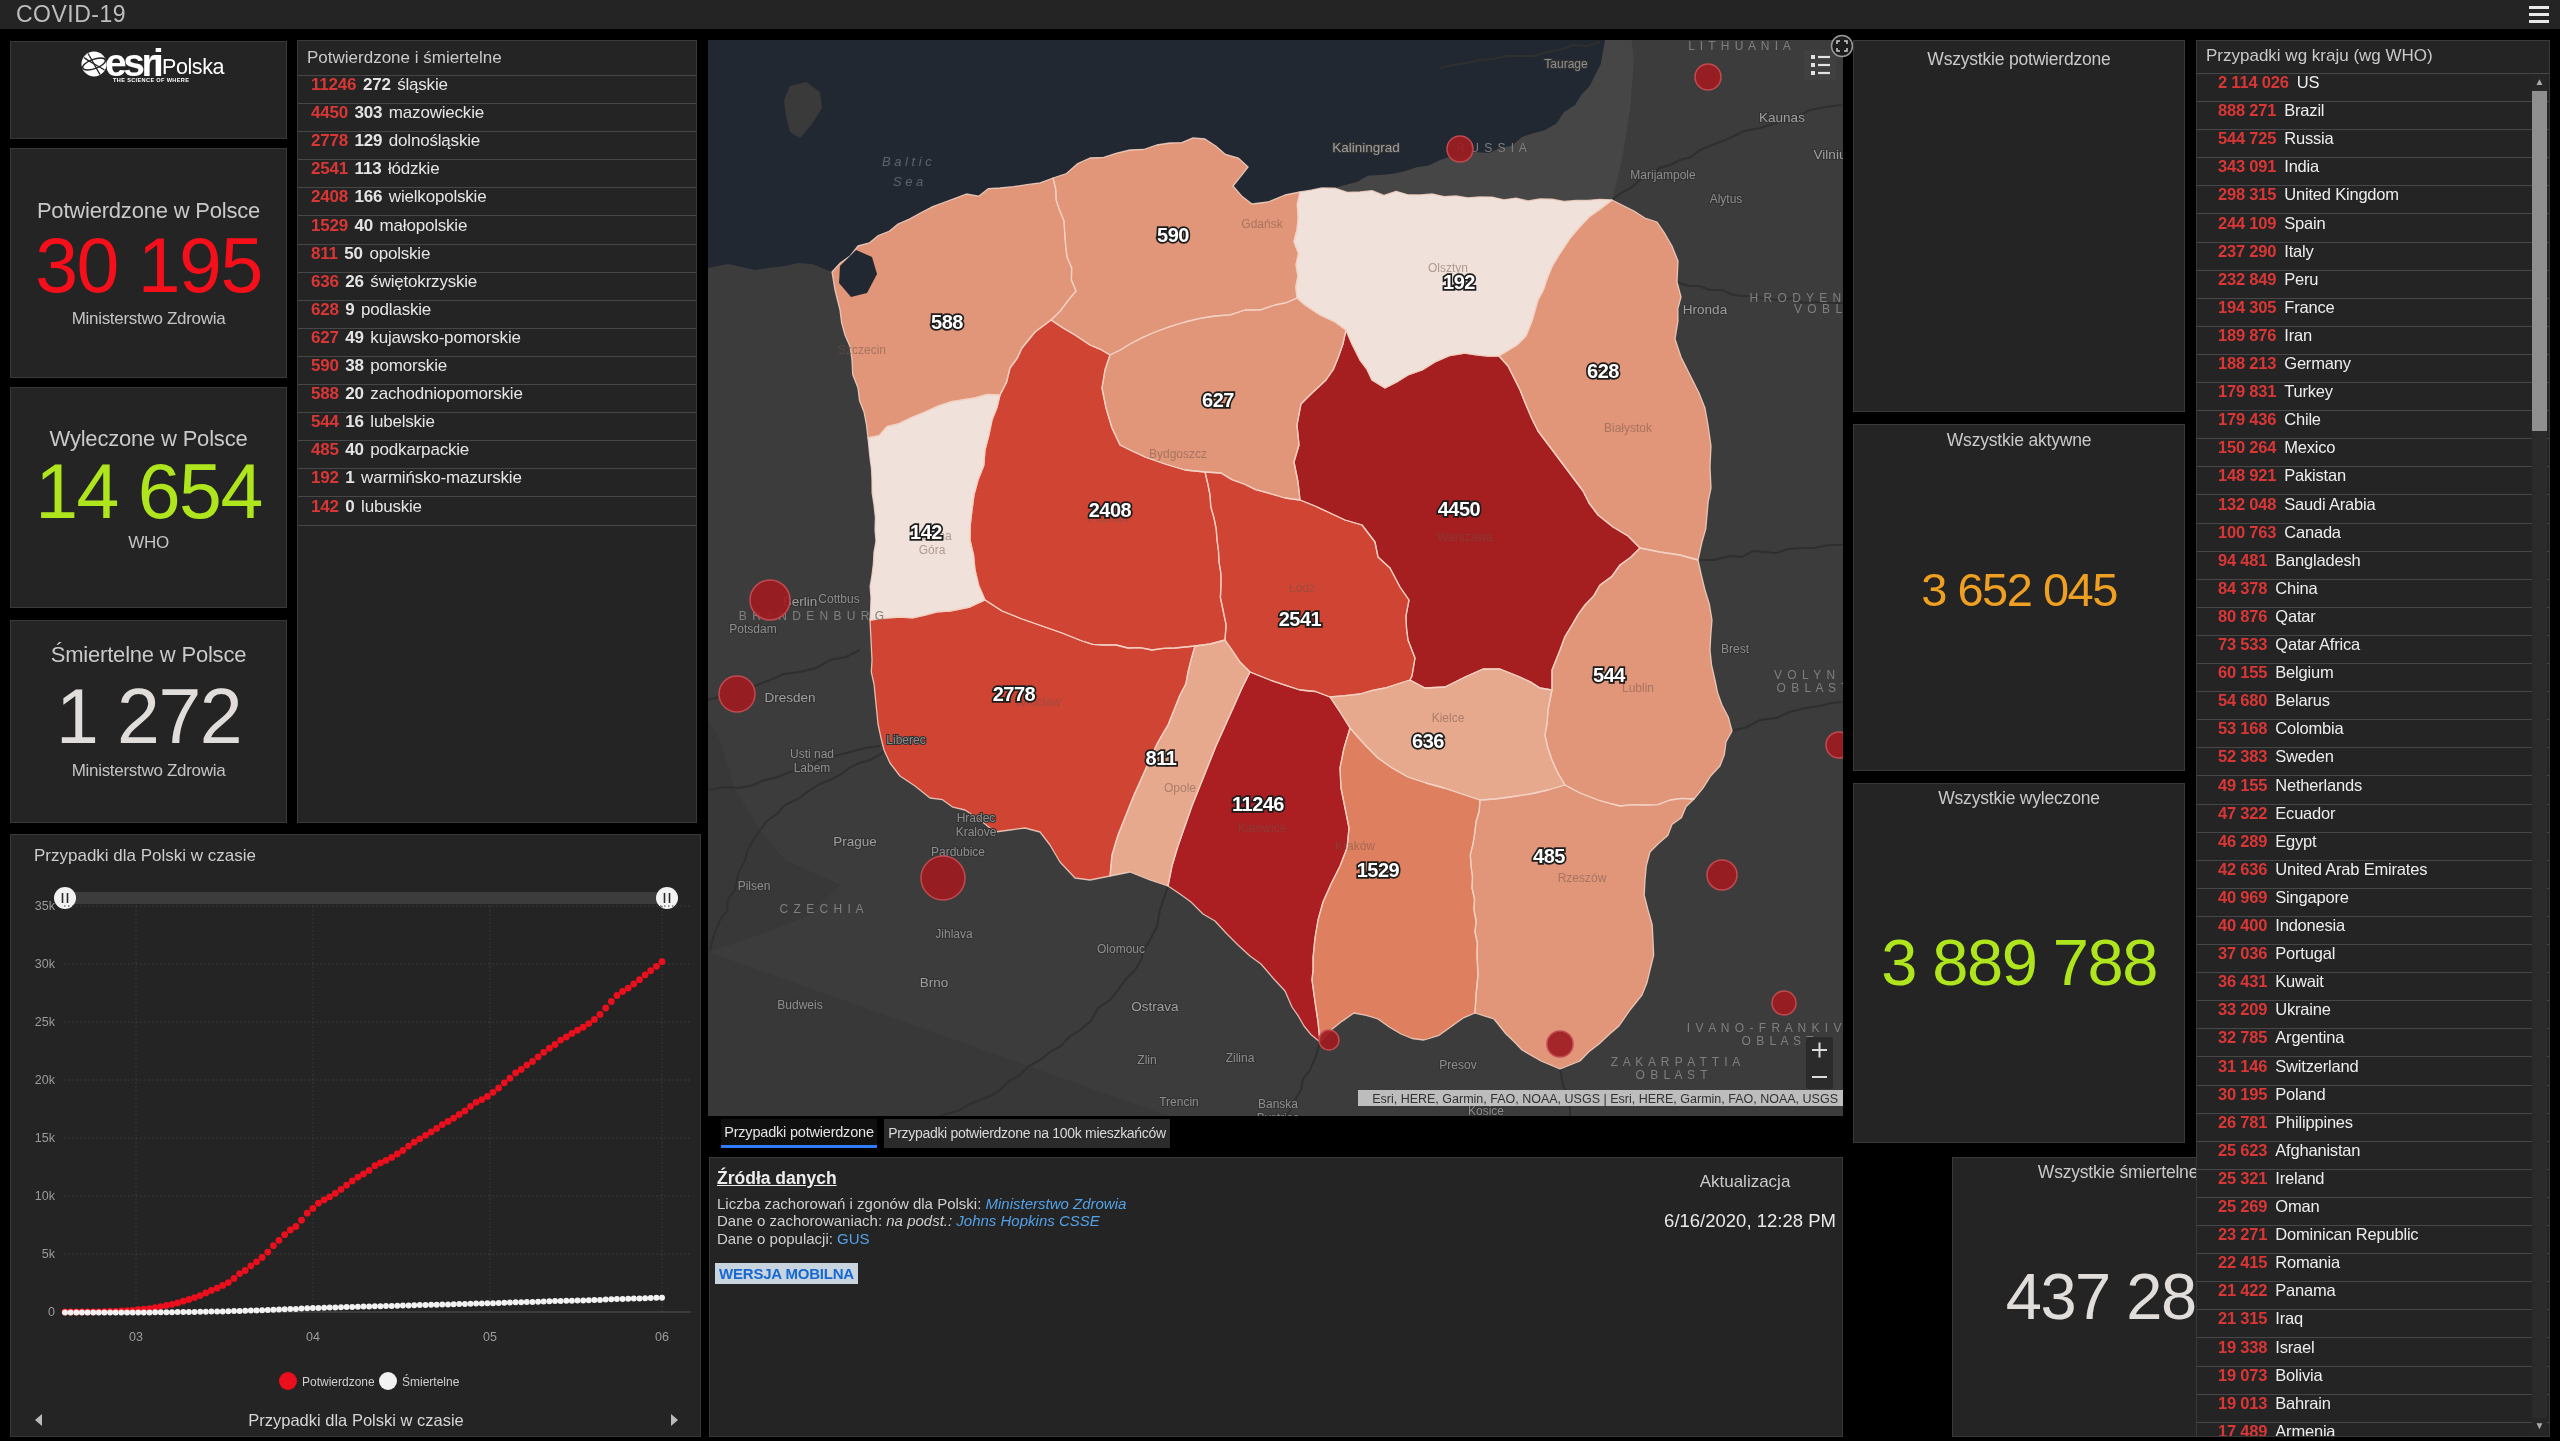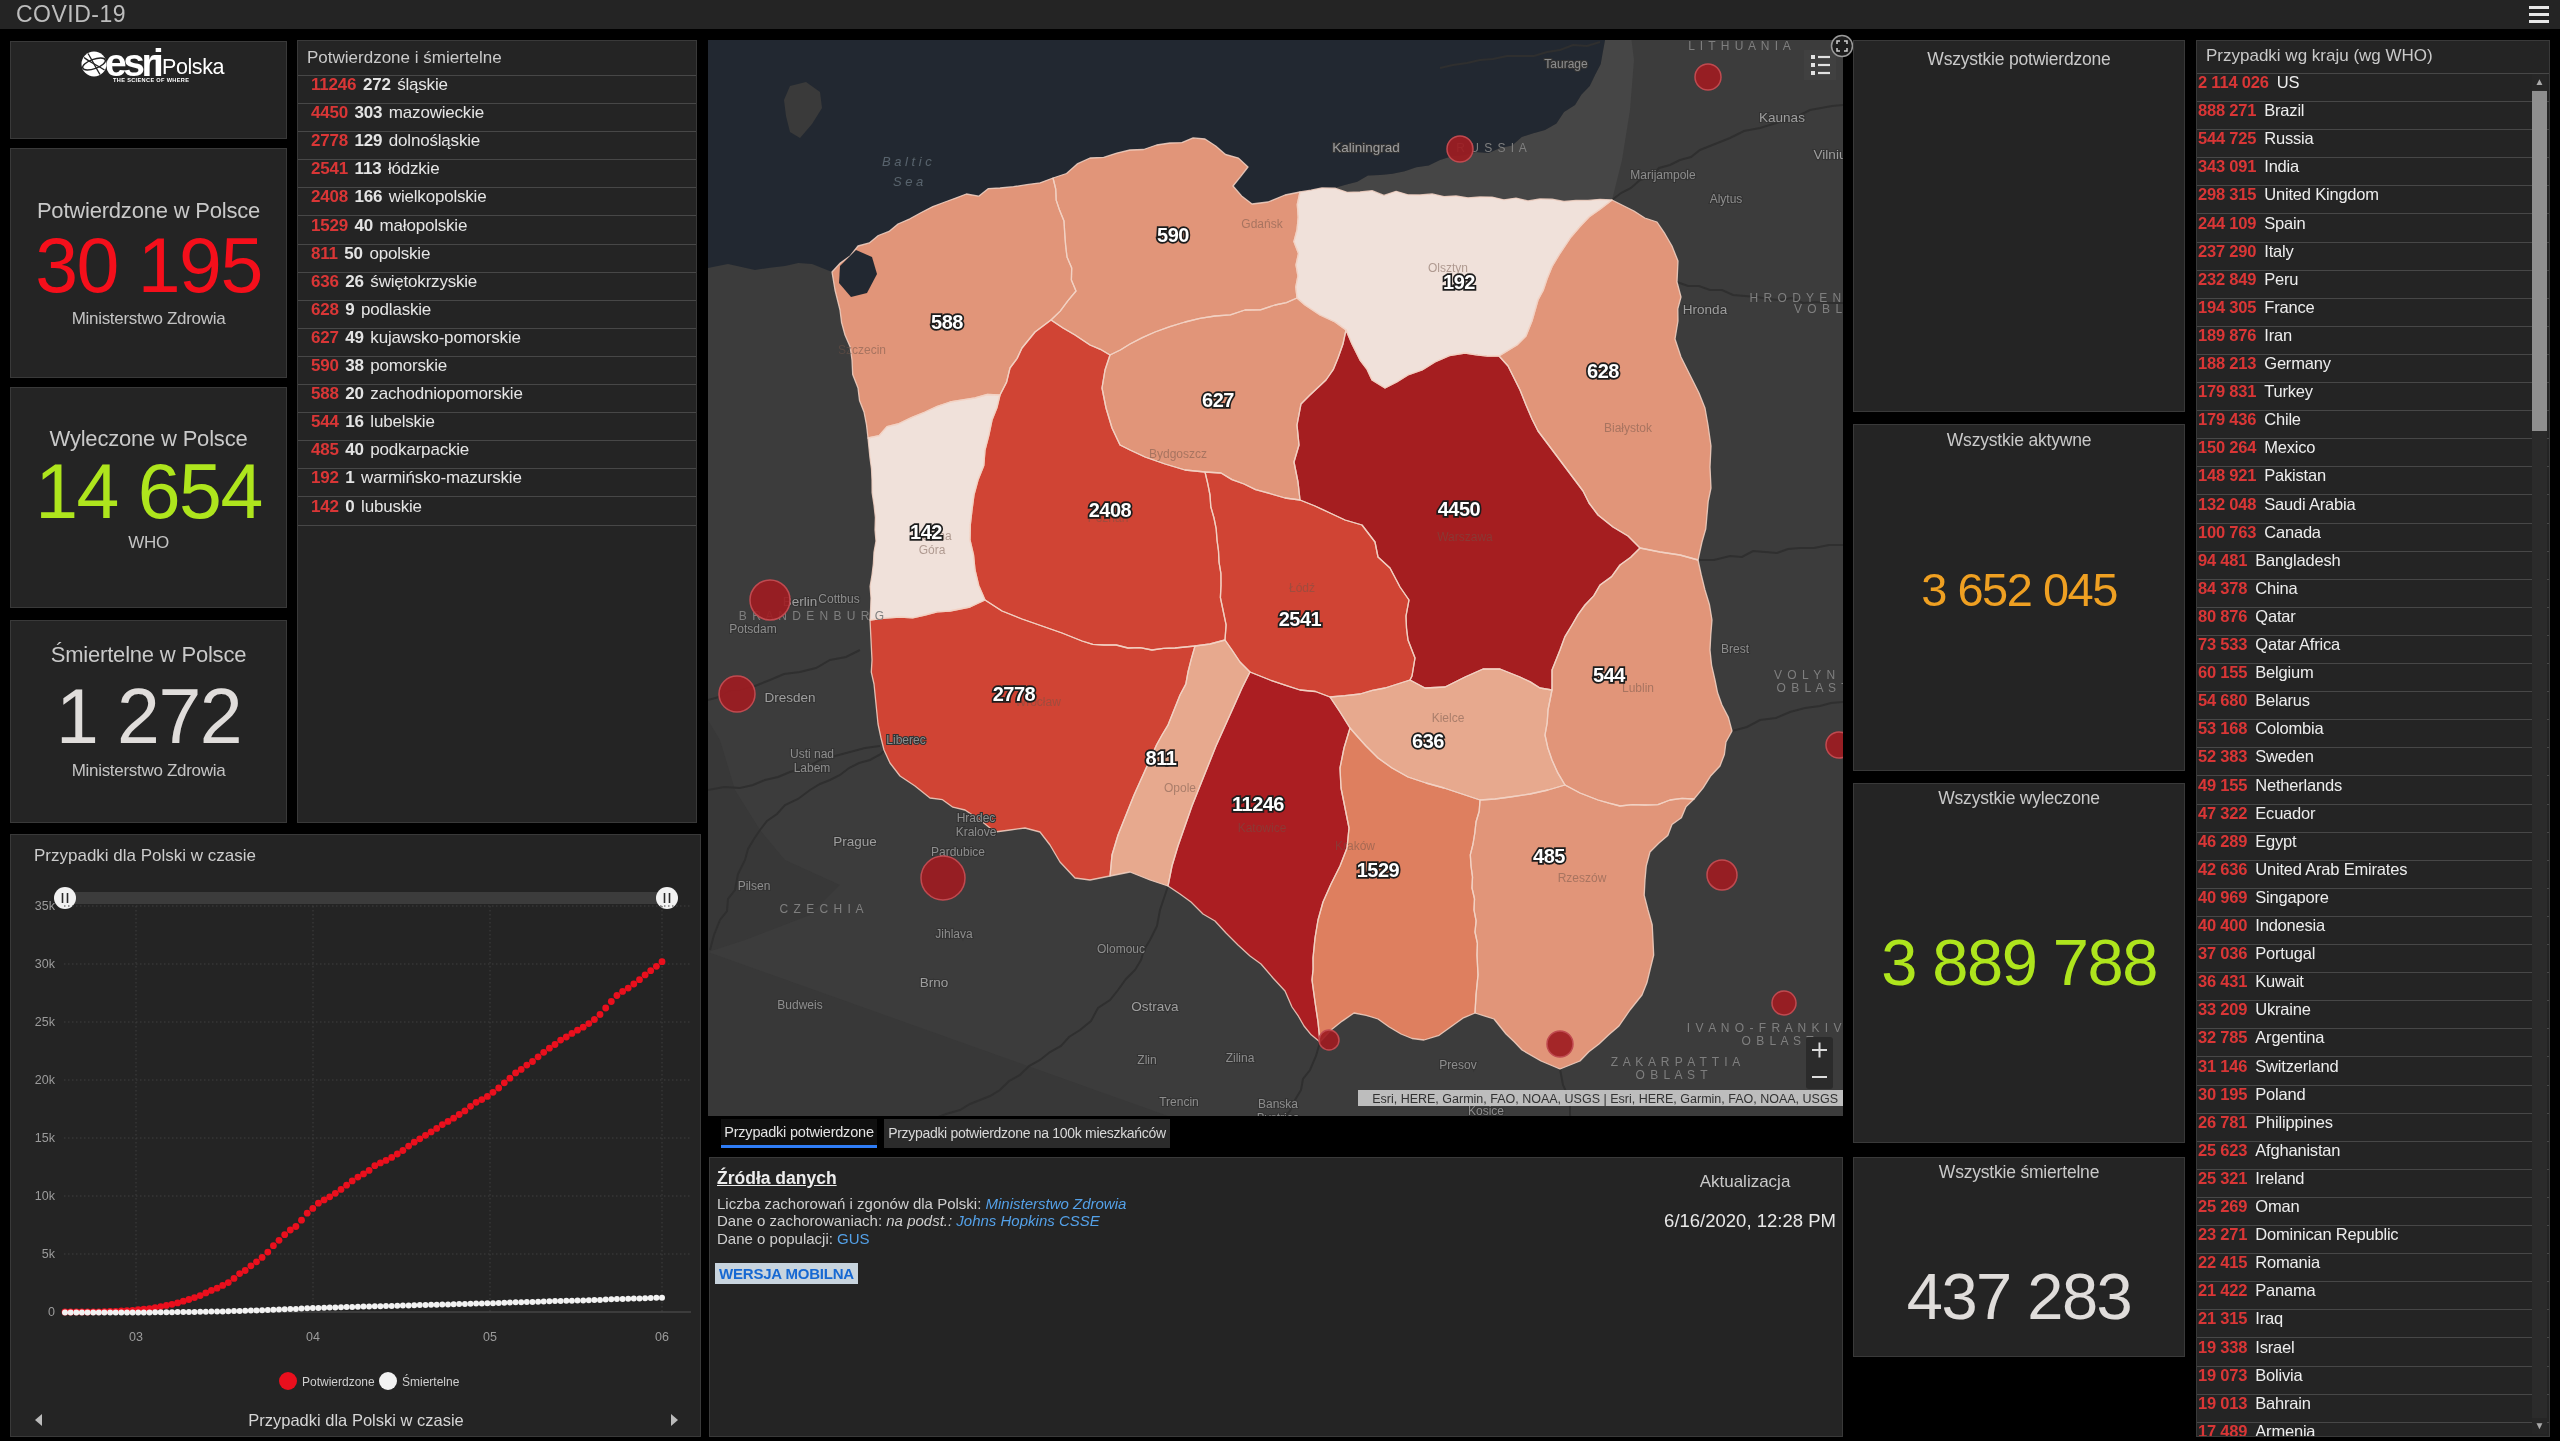--- a/index.html
+++ b/index.html
@@ -9,21 +9,21 @@
 #hdr{position:absolute;left:0;top:0;width:2560px;height:29px;background:#242424}
 #hdr .t{position:absolute;left:16px;top:1px;font-size:23px;color:#bdbdbd;letter-spacing:0.5px}
 #hdr .burger div{position:absolute;right:11px;width:20px;height:2.5px;background:#e8e8e8}
 .bignum{position:absolute;width:100%;text-align:center;letter-spacing:-1.5px}
 .sub{position:absolute;width:100%;text-align:center;color:#c4c4c4;letter-spacing:-0.3px}
 .rrow{position:absolute;left:1px;width:397px;font-size:17px;letter-spacing:-0.2px;white-space:nowrap;padding-left:12px}
 .rnum{color:#d93636;font-weight:bold}
 .rd{color:#e3e3e3;font-weight:bold;margin-left:2px}
 .rname{color:#e5e5e5;margin-left:2px}
 .rdiv{position:absolute;left:0;width:100%;height:1px;background:#474747}
-.crow{position:absolute;left:1px;width:330px;font-size:16.5px;letter-spacing:-0.2px;white-space:nowrap;padding-left:0}
+.crow{position:absolute;left:1px;width:330px;font-size:16.5px;letter-spacing:-0.2px;white-space:nowrap;padding-left:20px}
 .cnum{color:#d93636;font-weight:bold}
 .cname{color:#ededed;margin-left:8px}
 svg text{font-family:"Liberation Sans",sans-serif}
 .ct1{font-size:12px;fill:#8d8d8d}
 .ct2{font-size:13.5px;fill:#9e9e9e}
 </style></head>
 <body>
 <div id="hdr">
     <div class="t">COVID-19</div>
     <div class="burger">
@@ -585,21 +585,21 @@
  <div class="ptitle" style="top:8px;font-size:17.5px">Wszystkie potwierdzone</div>
 </div>
 <div class="panel" style="left:1853px;top:424px;width:332px;height:347px">
  <div class="ptitle" style="top:5px;font-size:17.5px">Wszystkie aktywne</div>
  <div class="bignum" style="top:137px;font-size:47px;color:#efa022;letter-spacing:-1.5px">3 652 045</div>
 </div>
 <div class="panel" style="left:1853px;top:783px;width:332px;height:360px">
  <div class="ptitle" style="top:4px;font-size:17.5px">Wszystkie wyleczone</div>
  <div class="bignum" style="top:141px;font-size:65px;color:#aee51d;letter-spacing:-1.5px">3 889 788</div>
 </div>
-<div class="panel" style="left:1853px;top:1157px;width:332px;height:200px">
+<div class="panel" style="left:1952px;top:1157px;width:332px;height:280px">
  <div class="ptitle" style="top:4px;font-size:17.5px">Wszystkie śmiertelne</div>
  <div class="bignum" style="top:101px;font-size:65px;color:#e0dddb;letter-spacing:-1.5px">437 283</div>
 </div>
 
 <div class="panel" style="left:2196px;top:40px;width:354px;height:1397px;overflow:hidden">
  <div style="position:absolute;left:9px;top:5px;font-size:17px;color:#c9c9c9">Przypadki wg kraju (wg WHO)</div>
  <div class="crow" style="top:32.0px"><span class="cnum">2 114 026</span><span class="cname">US</span></div>
     <div class="crow" style="top:60.1px"><span class="cnum">888 271</span><span class="cname">Brazil</span></div>
     <div class="crow" style="top:88.2px"><span class="cnum">544 725</span><span class="cname">Russia</span></div>
     <div class="crow" style="top:116.3px"><span class="cnum">343 091</span><span class="cname">India</span></div>

